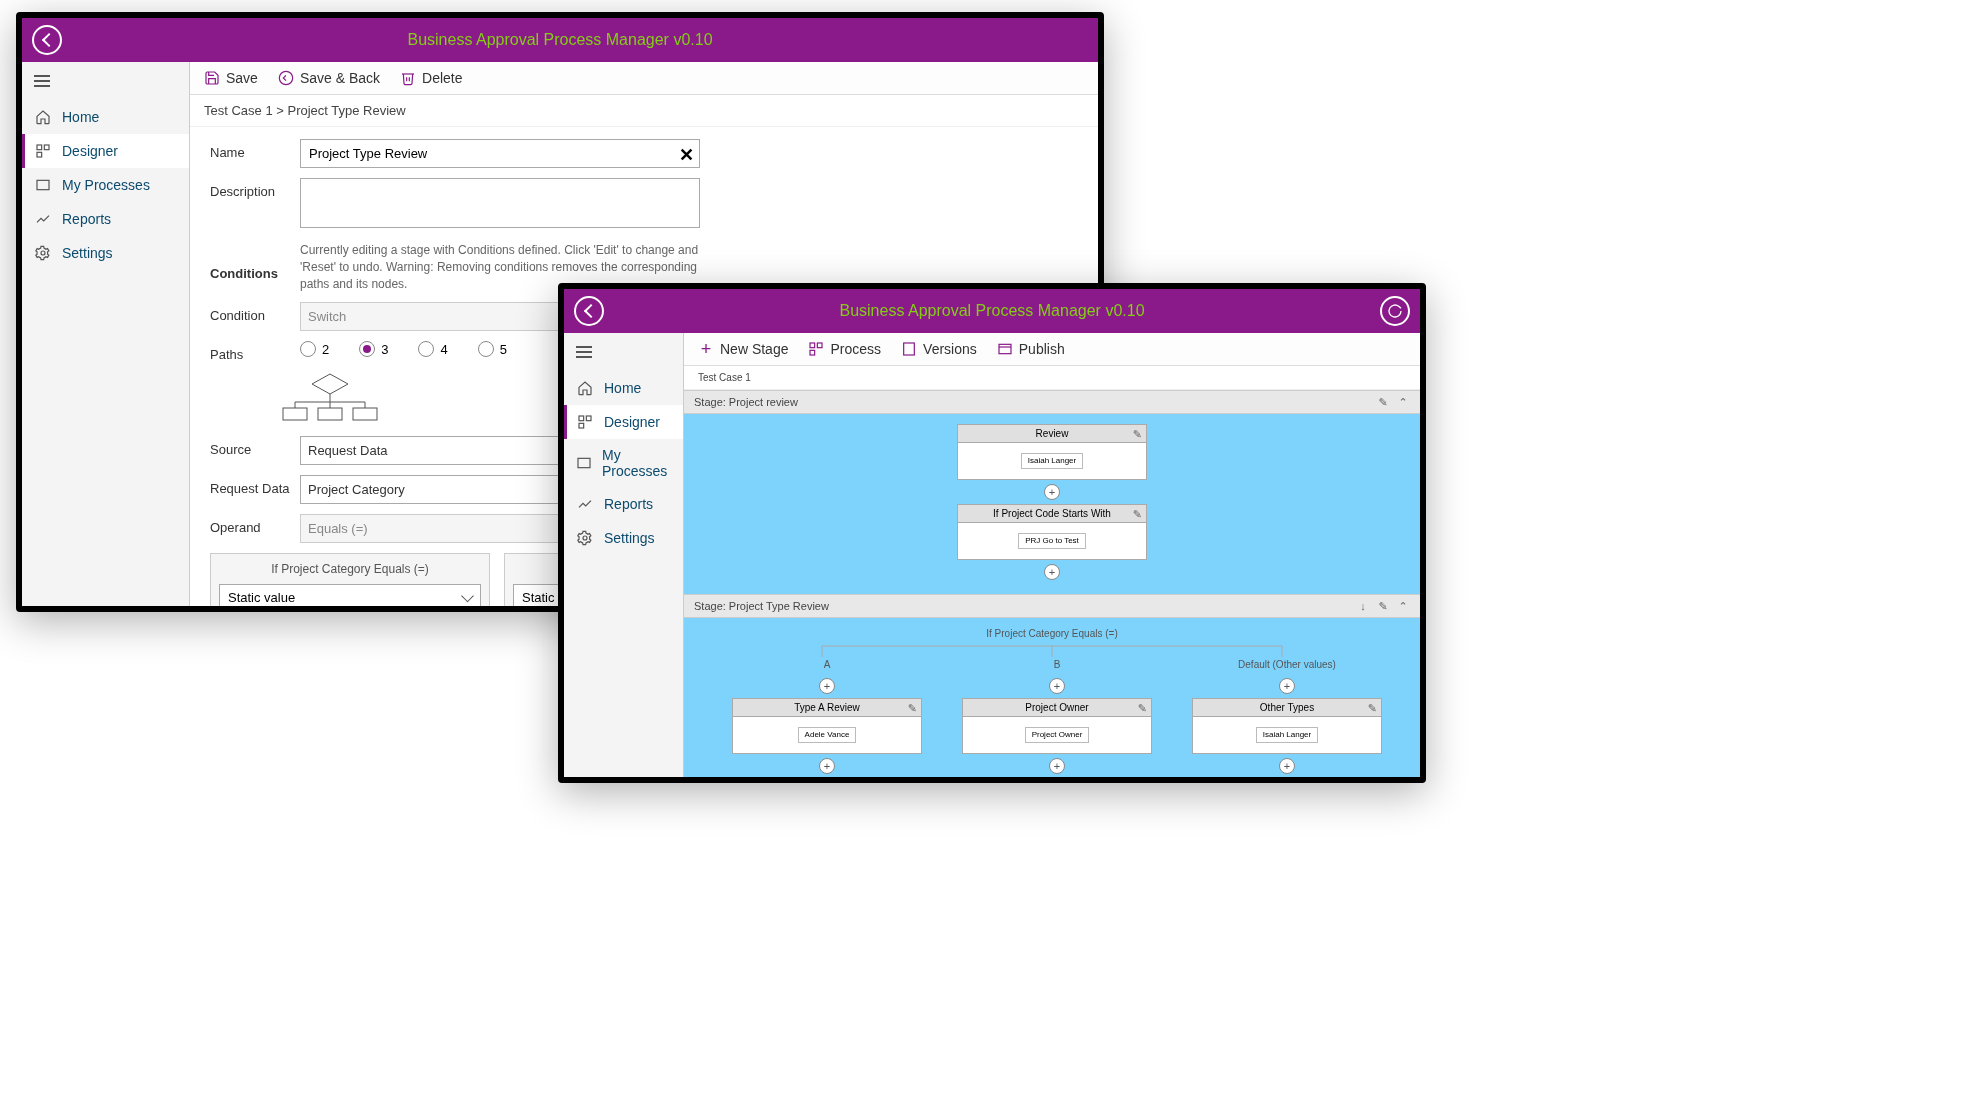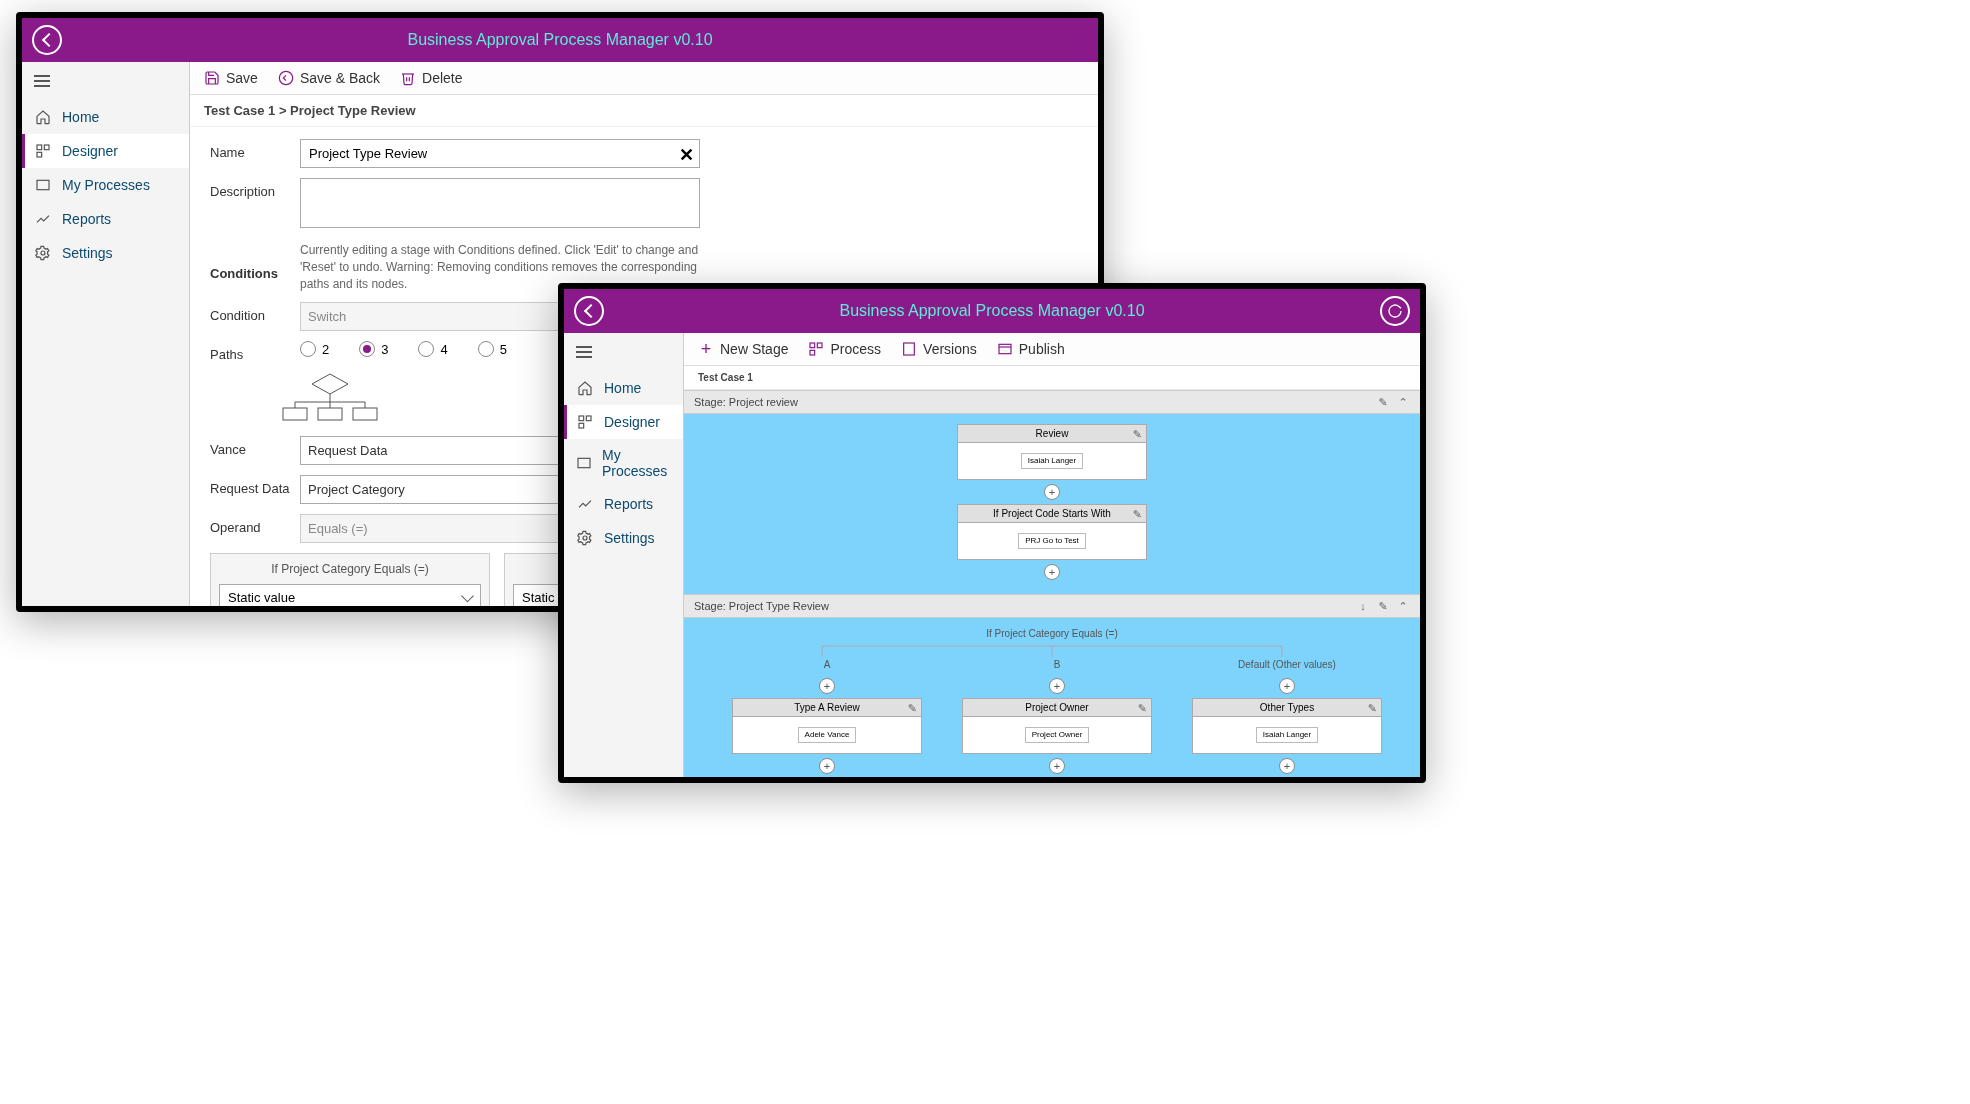--- a/index.html
+++ b/index.html
@@ -11,21 +11,21 @@
   border: 6px solid #000;
   border-radius: 4px;
   box-shadow: 0 10px 40px rgba(0,0,0,0.3);
   overflow: hidden;
 }
 .window1 { left: 16px; top: 12px; width: 1088px; height: 600px; }
 .window2 { left: 558px; top: 283px; width: 868px; height: 500px; }
 
 .titlebar {
   background: #8a1a8a;
-  color: #5eead4;
+  color: #84cc16;
   height: 44px;
   display: flex;
   align-items: center;
   position: relative;
 }
 .back-btn {
   width: 30px; height: 30px;
   border: 2px solid #fff;
   border-radius: 50%;
   margin-left: 10px;
@@ -67,21 +67,21 @@
   display: flex; align-items: center;
   padding: 8px 14px;
   border-bottom: 1px solid #ddd;
   gap: 20px;
   background: #fdfdfd;
 }
 .tool-btn { display: flex; align-items: center; gap: 6px; font-size: 14px; color: #333; cursor: pointer; }
 .tool-icon { width: 16px; height: 16px; display: inline-flex; align-items: center; justify-content: center; }
 .purple-icon { color: #8a1a8a; }
 
-.breadcrumb { padding: 8px 14px; font-size: 13px; font-weight: 700; color: #444; border-bottom: 1px solid #eee; }
+.breadcrumb { padding: 8px 14px; font-size: 13px; font-weight: 400; color: #444; border-bottom: 1px solid #eee; }
 .breadcrumb-sm { padding: 6px 14px; font-size: 10px; }
 
 .form-area { padding: 12px 20px; overflow-y: auto; flex: 1; }
 .form-row { display: flex; align-items: flex-start; margin-bottom: 10px; }
 .form-label { width: 90px; font-size: 13px; color: #333; padding-top: 6px; }
 .form-input { flex: 0 0 400px; position: relative; }
 .text-input {
   width: 100%;
   padding: 6px 30px 6px 8px;
   border: 1px solid #aaa;
@@ -344,21 +344,21 @@
             <line x1="25" y1="30" x2="25" y2="36" stroke="#555"></line>
             <line x1="60" y1="30" x2="60" y2="36" stroke="#555"></line>
             <line x1="95" y1="30" x2="95" y2="36" stroke="#555"></line>
             <rect x="13" y="36" width="24" height="12" fill="none" stroke="#555"></rect>
             <rect x="48" y="36" width="24" height="12" fill="none" stroke="#555"></rect>
             <rect x="83" y="36" width="24" height="12" fill="none" stroke="#555"></rect>
           </svg>
         </div>
 
         <div class="form-row">
-          <div class="form-label">Vance</div>
+          <div class="form-label">Source</div>
           <div class="select-box enabled" style="width:400px">
             <span>Request Data</span>
           </div>
         </div>
         <div class="form-row">
           <div class="form-label">Request Data</div>
           <div class="select-box enabled" style="width:400px">
             <span>Project Category</span>
           </div>
         </div>

